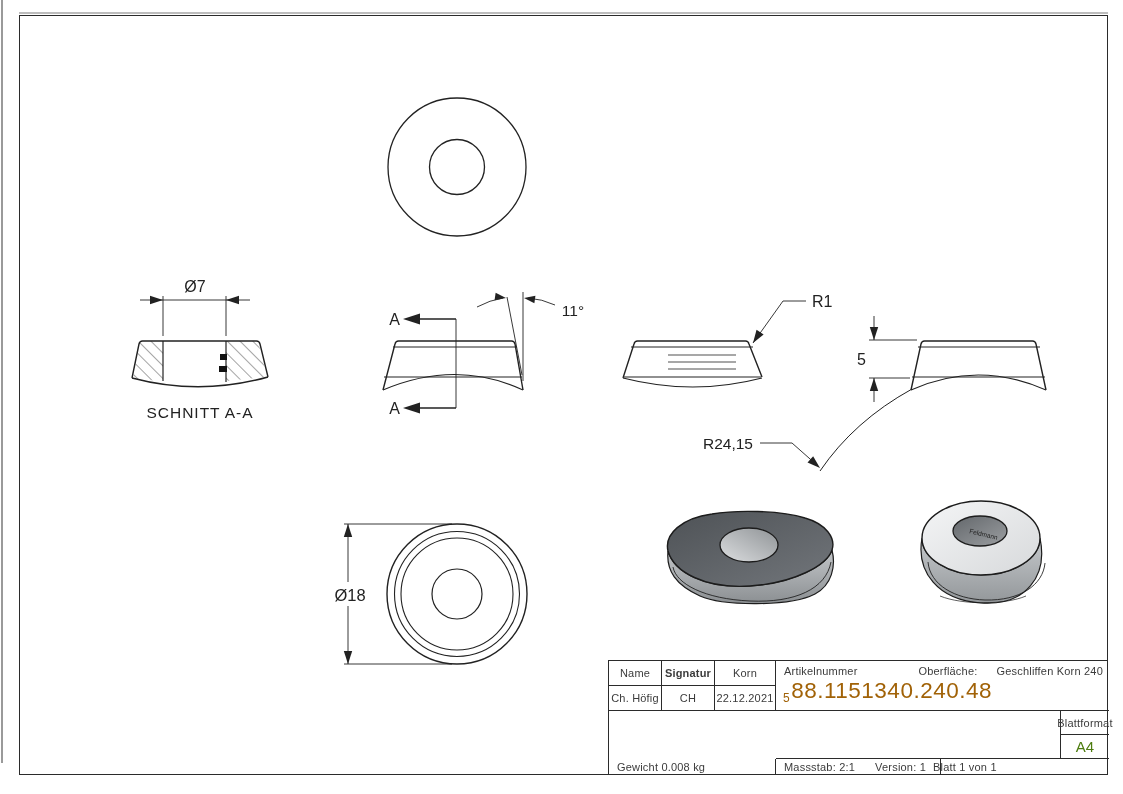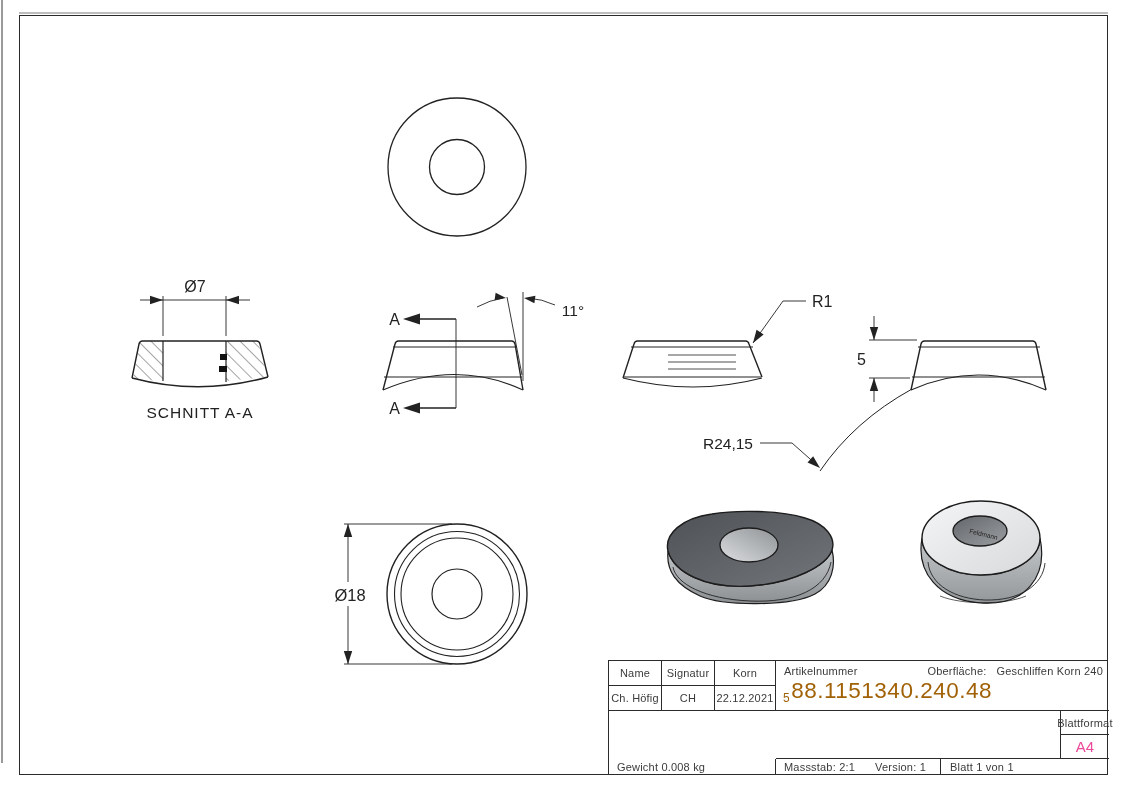--- a/index.html
+++ b/index.html
@@ -18,23 +18,23 @@
       letter-spacing:.2px;background:#fff;}
   .tb .cell{position:absolute;box-sizing:border-box;}
   .br{border-right:1.2px solid #2b2b2b;}
   .bb{border-bottom:1.2px solid #2b2b2b;}
   .cc{display:flex;align-items:center;justify-content:center;}
   .cl{display:flex;align-items:center;padding-left:8px;}
   .artikel-label-row{position:absolute;left:8px;right:6px;top:4px;display:flex;}
   .artikel-big{position:absolute;left:7px;top:17px;font-size:22.5px;color:#a16207;
                letter-spacing:.5px;white-space:nowrap;}
   .artikel-prefix{font-size:12px;position:relative;top:4px;margin-right:1px;}
-  .ober{margin-left:auto;display:flex;gap:10px;}
+  .ober{margin-left:auto;display:flex;gap:19px;}
   .blatt-label{font-size:11px;}
-  .blatt-val{font-size:15px;color:#ec4899;}
+  .blatt-val{font-size:15px;color:#4d7c0f;}
   .ws-label{position:absolute;left:8px;top:6px;}
   .ws-value{position:absolute;left:8px;top:27px;}
   .mv-gap{display:inline-block;width:20px;}
 </style>
 </head>
 <body>
 
 <div id="stage">
   <div class="page-edge"></div>
   <div class="frame-shadow"></div>
@@ -186,21 +186,21 @@
       <path d="M 928,562 C 930,585 955,599 985,600 C 1020,601 1043,585 1045,563" fill="none" stroke-width="1" opacity="0.85"></path>
       <path d="M 940,596 C 962,605 1005,605 1026,596" fill="none" stroke-width="1" opacity="0.7"></path>
       <ellipse cx="981" cy="538" rx="59" ry="37" fill="url(#gTop2)" stroke-width="1.4"></ellipse>
       <ellipse cx="980" cy="531" rx="27" ry="15" fill="url(#gHole2)" stroke-width="1.3"></ellipse>
       <text x="969" y="533" font-size="6.5" fill="#b7b1a6" stroke="none" transform="rotate(14 969 533)">Feldmann</text>
     </g>
   </svg>
 
   <div class="tb">
     <div class="cell cc br bb" style="left:0;top:0;width:53px;height:25px;">Name</div>
-    <div class="cell cc br bb" style="left:53px;top:0;width:53px;height:25px;">Signatur</div>
+    <div class="cell cc br bb" style="left:53px;top:0;width:53px;height:25px;font-weight:bold;">Signatur</div>
     <div class="cell cc br bb" style="left:106px;top:0;width:61px;height:25px;">Korn</div>
 
     <div class="cell cc br bb" style="left:0;top:25px;width:53px;height:25px;">Ch. Höfig</div>
     <div class="cell cc br bb" style="left:53px;top:25px;width:53px;height:25px;">CH</div>
     <div class="cell cc br bb" style="left:106px;top:25px;width:61px;height:25px;">22.12.2021</div>
 
     <div class="cell bb" style="left:167px;top:0;width:333px;height:50px;">
       <div class="artikel-label-row">
         <span>Artikelnummer</span>
         <span class="ober">
@@ -218,15 +218,15 @@
       <div class="cc bb blatt-label" style="height:24px;box-sizing:border-box;">Blattformat</div>
       <div class="cc blatt-val" style="height:23px;">A4</div>
     </div>
 
     <div class="cell cl br" style="left:0;top:98px;width:167px;height:16px;">Gewicht 0.008 kg</div>
     <div class="cell cl br" style="left:167px;top:98px;width:165px;height:16px;">
       <span>Massstab: 2:1</span>
       <span class="mv-gap"></span>
       <span>Version: 1</span>
     </div>
-    <div class="cell cl" style="left:333px;top:98px;width:168px;height:16px;">Blatt 1 von 1</div>
+    <div class="cell cl" style="left:316px;top:98px;width:168px;height:16px;">Blatt 1 von 1</div>
   </div>
 </div>
 
 </body></html>

